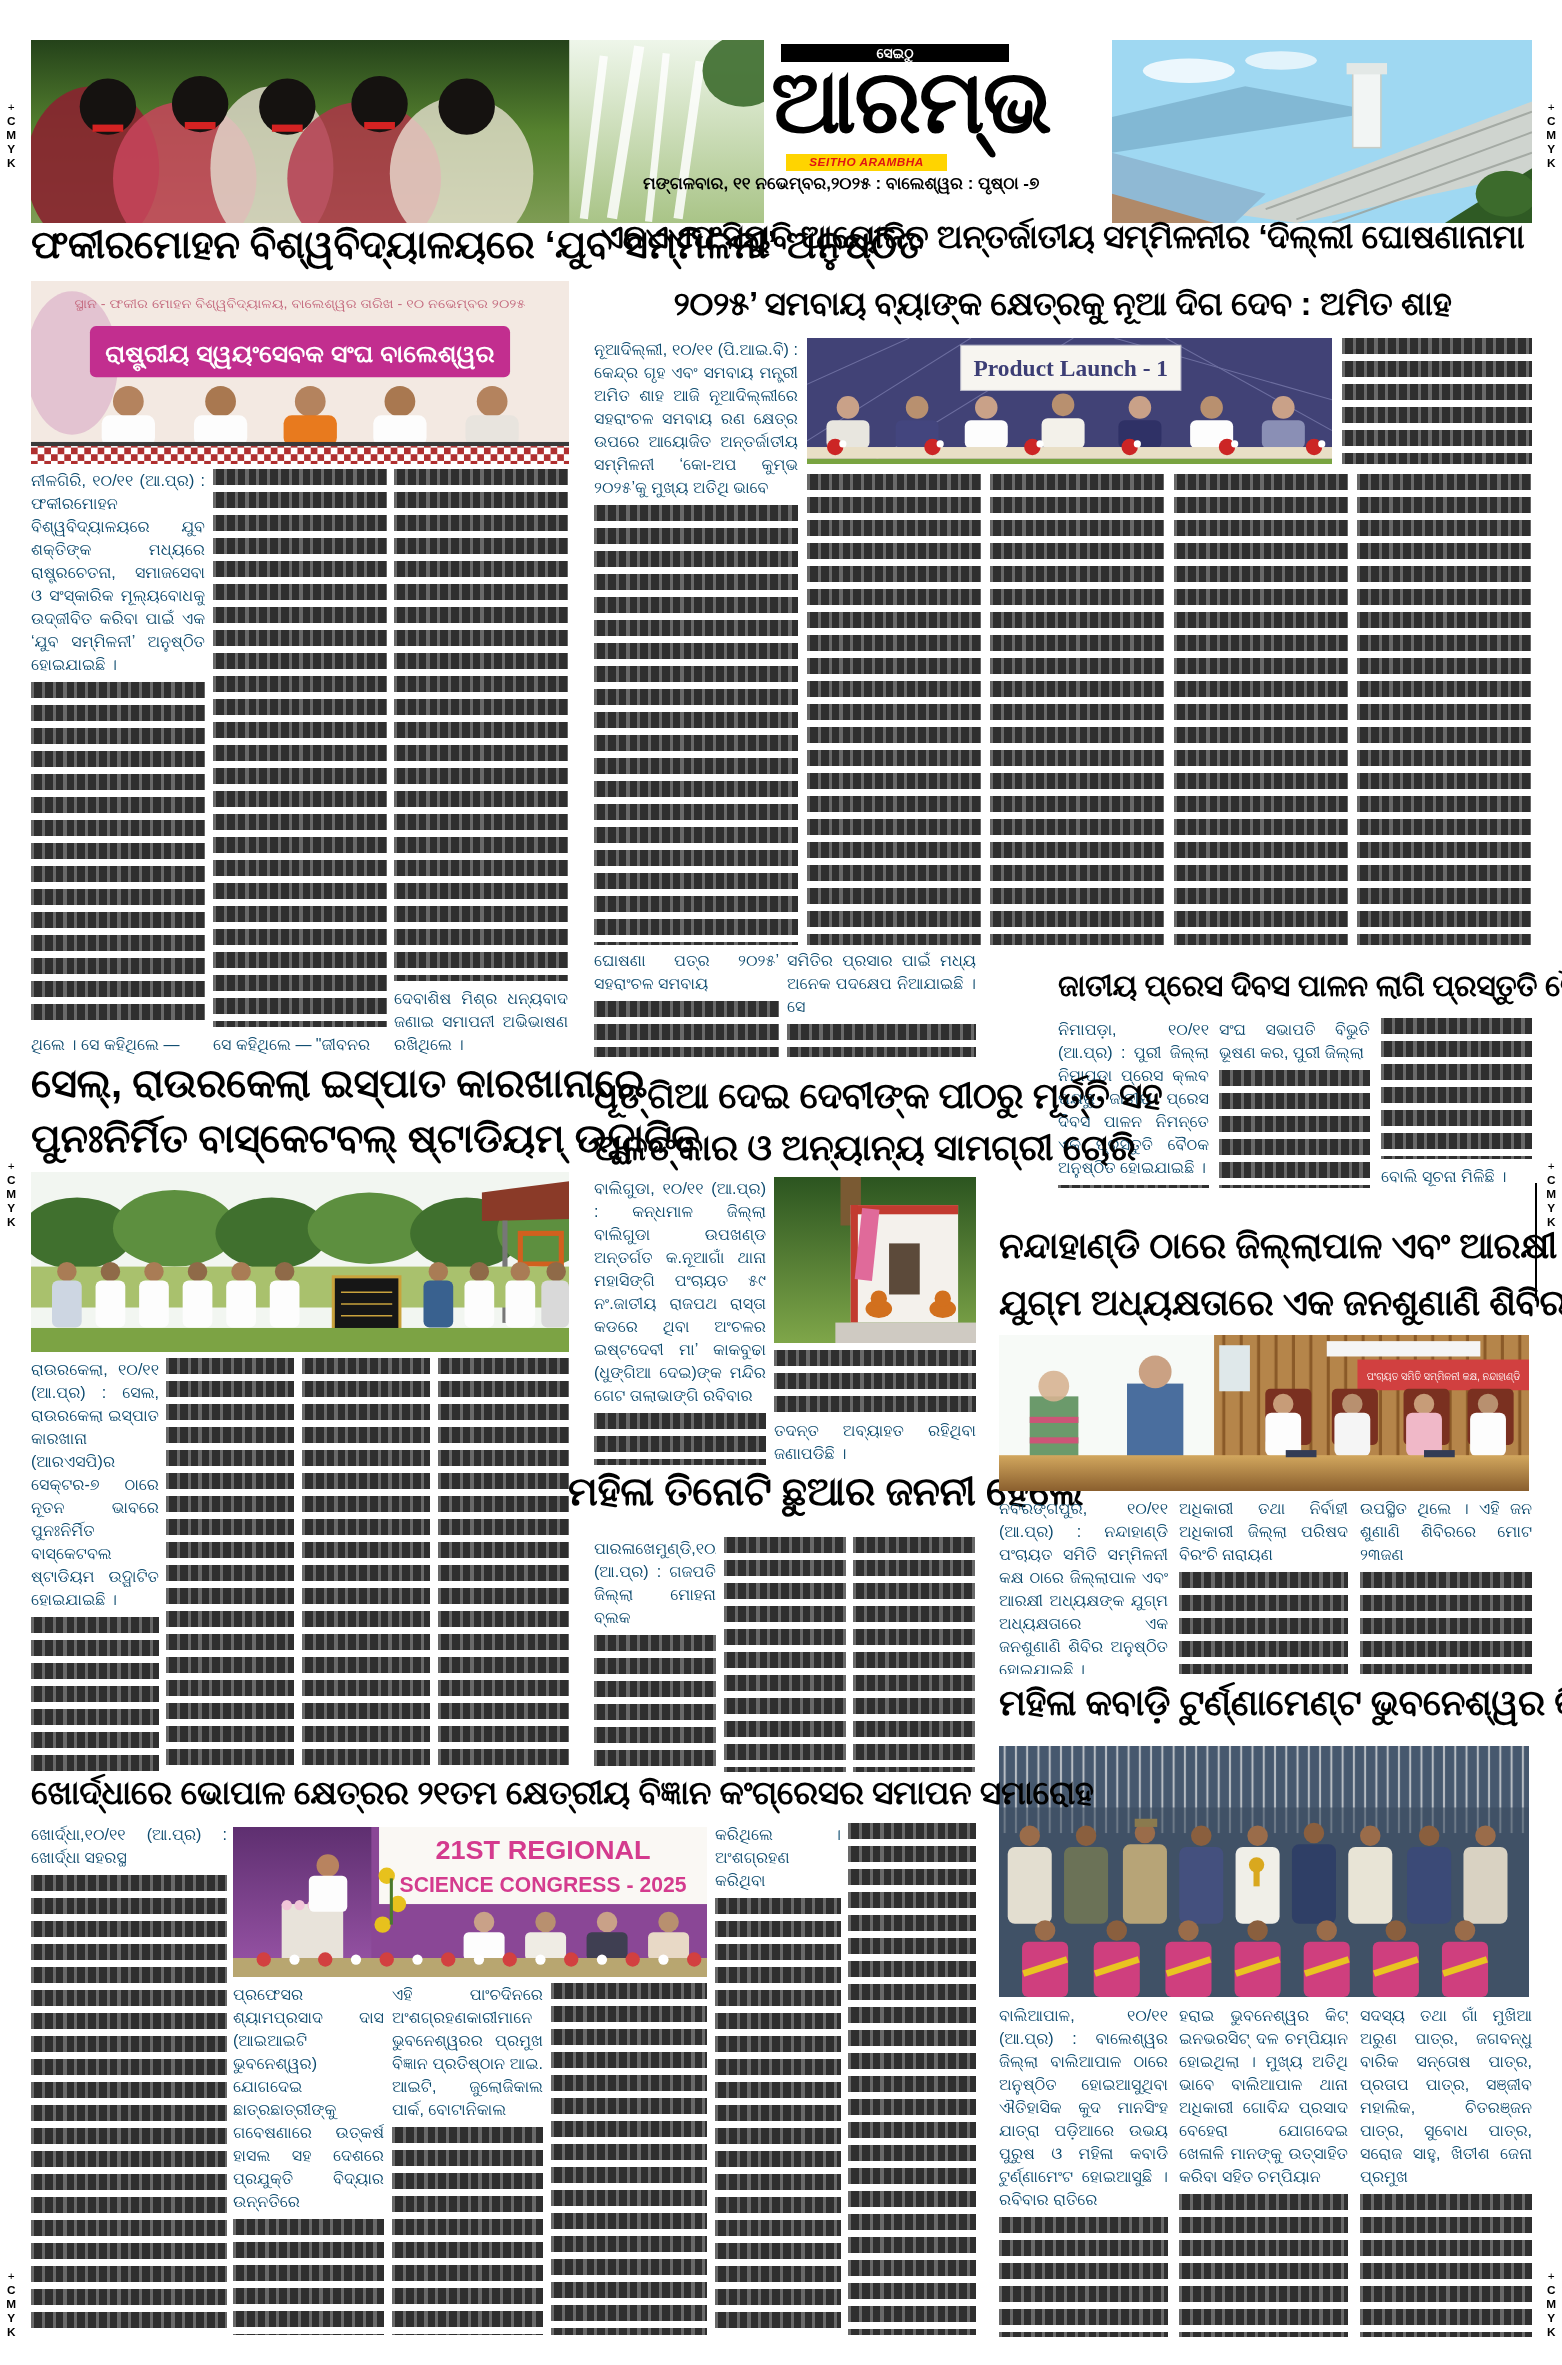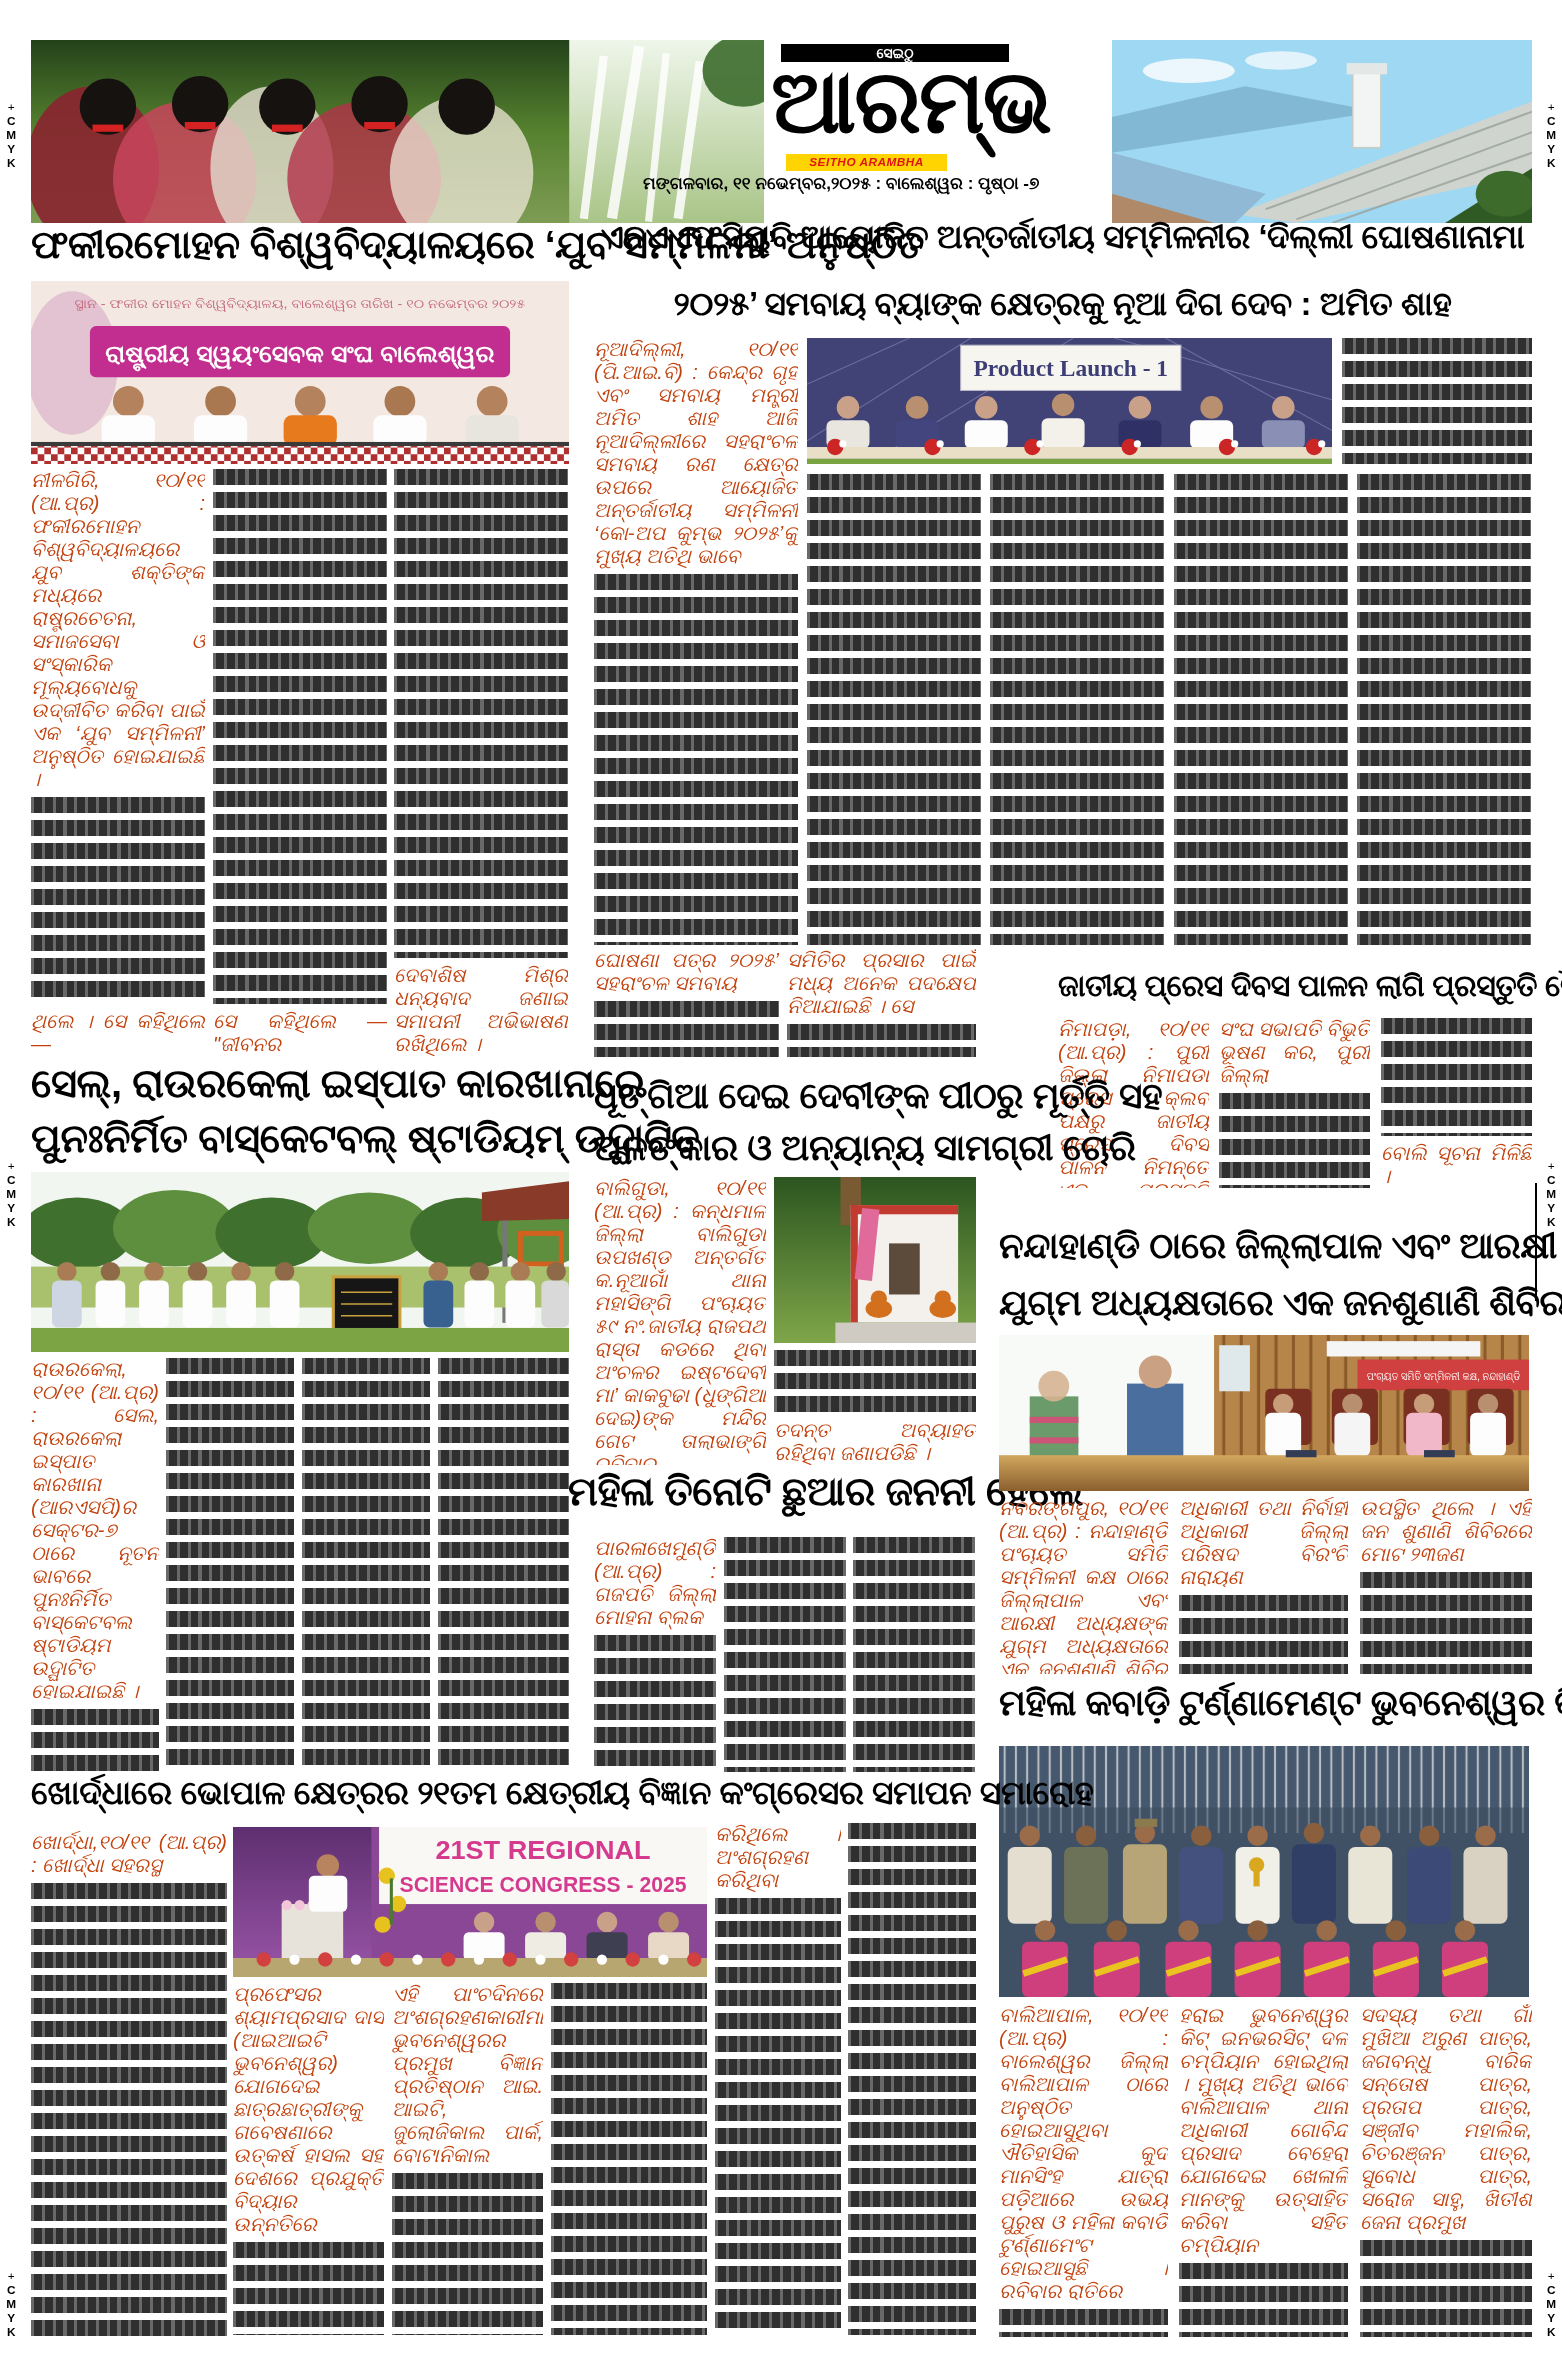--- a/index.html
+++ b/index.html
@@ -1,21 +1,21 @@
 <!DOCTYPE html>
 <html style="font-size:8.2px"><head>
 <meta charset="utf-8">
 <style>
   html,body{margin:0;padding:0;background:#ffffff;}
   .page{position:relative;width:1563px;height:2366px;background:#fff;overflow:hidden;
         font-family:"Liberation Sans","DejaVu Sans",sans-serif;color:#111;}
   .hl{position:absolute;font-weight:700;color:#000;text-align:center;white-space:nowrap;
       letter-spacing:-0.5px;overflow:visible;}
   .col{position:absolute;display:flex;flex-direction:column;gap:6.1px;overflow:hidden;}
-  .lead,.frag{font-size:20px;line-height:23px;text-align:justify;margin:0;color:#c2410c;font-style:italic;}
+  .lead,.frag{font-size:16px;line-height:23px;text-align:justify;margin:0;color:#0c4a6e;}
   .tx{flex:1 1 auto;min-height:23px;opacity:.9;
       background-image:
         repeating-linear-gradient(90deg, rgba(255,255,255,.28) 0 3.1px, rgba(255,255,255,0) 3.1px 10.8px),
         repeating-linear-gradient(180deg,#191919 0 16px,#ffffff 16px 23px);}
   .ph{position:absolute;display:block;}
   .pm{position:absolute;width:14.3px;font-size:11.8px;line-height:14px;text-align:center;
       color:#000;word-break:break-all;font-weight:700;}
   .pm .plus{display:block;font-weight:400;}
   .masthead-bar{position:absolute;background:#000;color:#fff;text-align:center;font-weight:700;}
   .masthead-logo{position:absolute;font-weight:900;color:#000;text-align:center;
@@ -474,21 +474,21 @@
     <p class="frag">ହରାଇ ଭୁବନେଶ୍ୱର କିଟ୍ ଇନଭରସିଟ୍ ଦଳ ଚମ୍ପିୟାନ ହୋଇଥିଲା । ମୁଖ୍ୟ ଅତିଥି ଭାବେ ବାଲିଆପାଳ ଥାନା ଅଧିକାରୀ ଗୋବିନ୍ଦ ପ୍ରସାଦ ବେହେରା ଯୋଗଦେଇ ଖେଳାଳି ମାନଙ୍କୁ ଉତ୍ସାହିତ କରିବା ସହିତ ଚମ୍ପିୟାନ</p>
     <div class="tx"></div>
   </div>
   <div class="col" style="left:1360px;top:2004px;width:172px;height:333px;">
     <p class="frag">ସଦସ୍ୟ ତଥା ଗାଁ ମୁଖିଆ ଅରୁଣ ପାତ୍ର, ଜଗବନ୍ଧୁ ବାରିକ ସନ୍ତୋଷ ପାତ୍ର, ପ୍ରତାପ ପାତ୍ର, ସଞ୍ଜୀବ ମହାଲିକ, ଚିତରଞ୍ଜନ ପାତ୍ର, ସୁବୋଧ ପାତ୍ର, ସରୋଜ ସାହୁ, ଖିତୀଶ ଜେନା ପ୍ରମୁଖ</p>
     <div class="tx"></div>
   </div>
 
   <div class="hl" style="left:31px;top:1774px;width:945px;font-size:33px;"><span>ଖୋର୍ଦ୍ଧାରେ ଭୋପାଳ କ୍ଷେତ୍ରର ୨୧ତମ କ୍ଷେତ୍ରୀୟ ବିଜ୍ଞାନ କଂଗ୍ରେସର ସମାପନ ସମାରୋହ</span></div>
 
-  <div class="col" style="left:31px;top:1823px;width:196px;height:512px;margin-top:8px;">
+  <div class="col" style="left:31px;top:1823px;width:196px;height:512px;">
     <p class="lead">ଖୋର୍ଦ୍ଧା,୧୦/୧୧ (ଆ.ପ୍ର) : ଖୋର୍ଦ୍ଧା ସହରସ୍ଥ</p>
     <div class="tx"></div>
   </div>
 
   <svg class="ph" style="left:233px;top:1827px;" width="474" height="150" viewBox="0 0 925 292" preserveAspectRatio="none">
     <defs>
         <linearGradient id="gP" x1="0" y1="0" x2="0" y2="1">
           <stop offset="0" stop-color="#5e2f70"></stop>
           <stop offset="1" stop-color="#9a55a8"></stop>
         </linearGradient>

